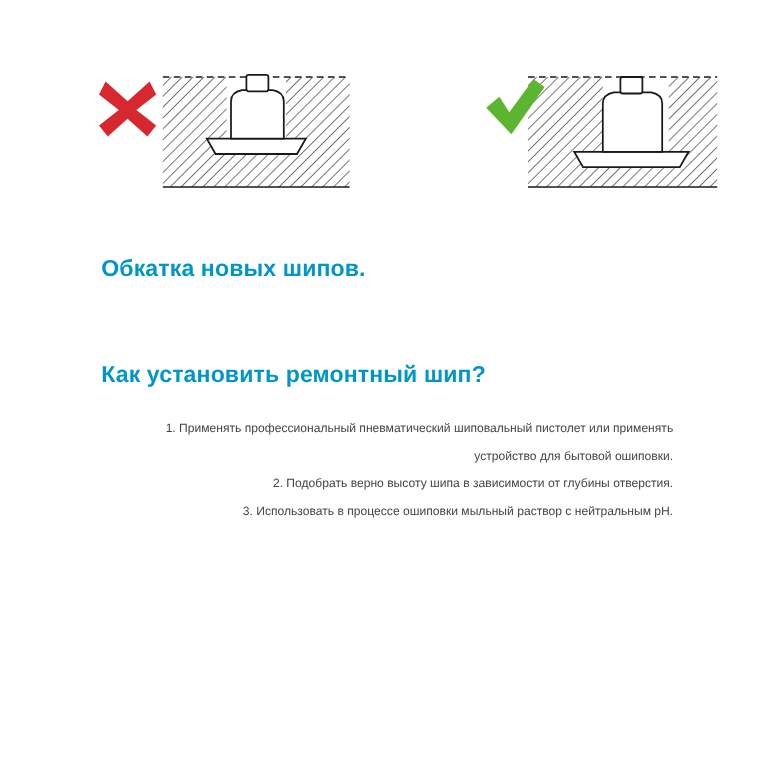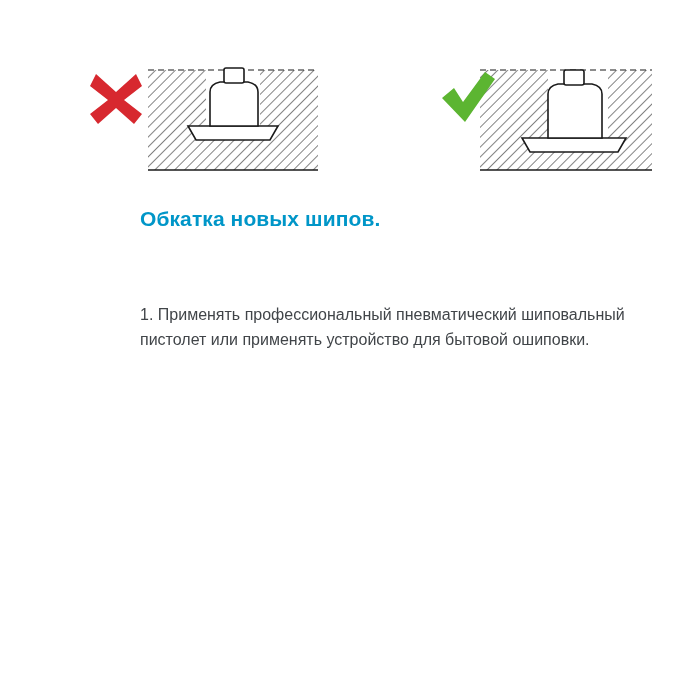--- a/index.html
+++ b/index.html
@@ -43,23 +43,22 @@
     top: 22px;
     left: 0;
     width: 56px;
     height: 56px;
   }
 
   
   .content {
     position: absolute;
     left: 92px;
-    top: 206px;
+    top: 232px;
     width: 520px;
-    margin-left: 48px;
   }
   h2.heading {
     margin: 0;
     font-size: 21px;
     line-height: 26px;
     font-weight: bold;
     color: #0096c8;
     letter-spacing: 0.1px;
   }
   p.body-text {
@@ -68,23 +67,24 @@
     line-height: 25px;
     color: #414549;
   }
   .block-2 {
     margin-top: 70px;
   }
   ol.steps {
     margin: 24px 0 0 0;
     padding: 0;
     list-style: none;
-    font-size: 16px;
+    font-size: 11px;
     line-height: 25px;
     color: #414549;
+    text-align: right;
   }
   ol.steps li {
     margin: 0;
     padding: 0;
   }
 </style>
 </head>
 <body>
 
 <div class="page">
@@ -151,20 +151,23 @@
 
   </div>
 
   <div class="content">
 
     <div class="block-1">
       <h2 class="heading">Обкатка новых шипов.</h2>
     </div>
 
     <div class="block-2">
+      <h2 class="heading">Как установить ремонтный шип?</h2>
       <ol class="steps">
         <li>1. Применять профессиональный пневматический шиповальный пистолет или применять устройство для бытовой ошиповки.</li>
+        <li>2. Подобрать верно высоту шипа в зависимости от глубины отверстия.</li>
+        <li>3. Использовать в процессе ошиповки мыльный раствор с нейтральным pH.</li>
       </ol>
     </div>
 
   </div>
 
 </div>
 
 </body></html>

